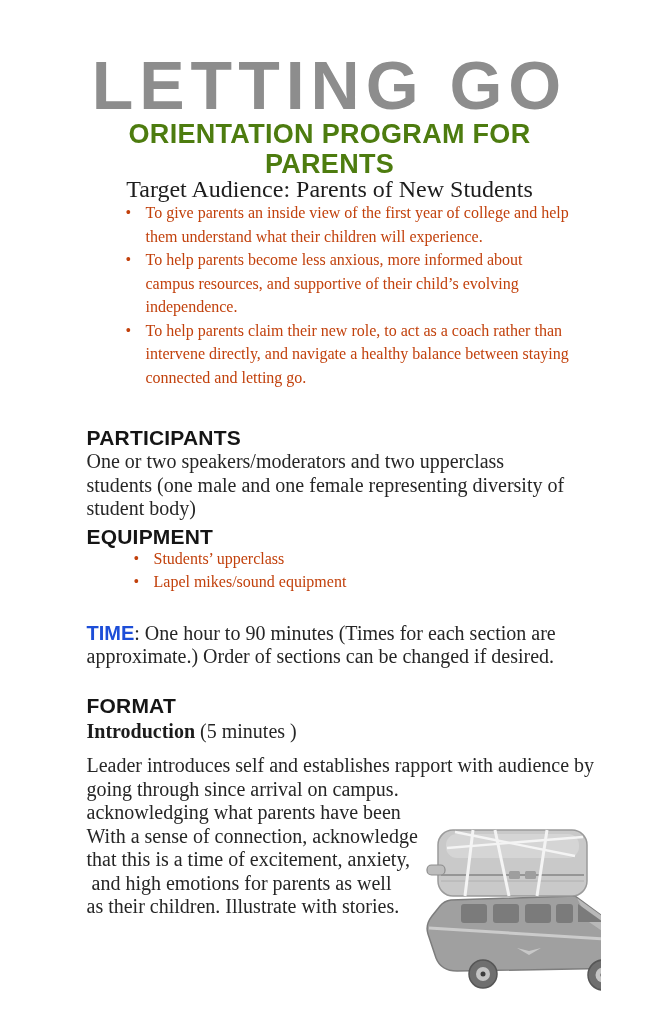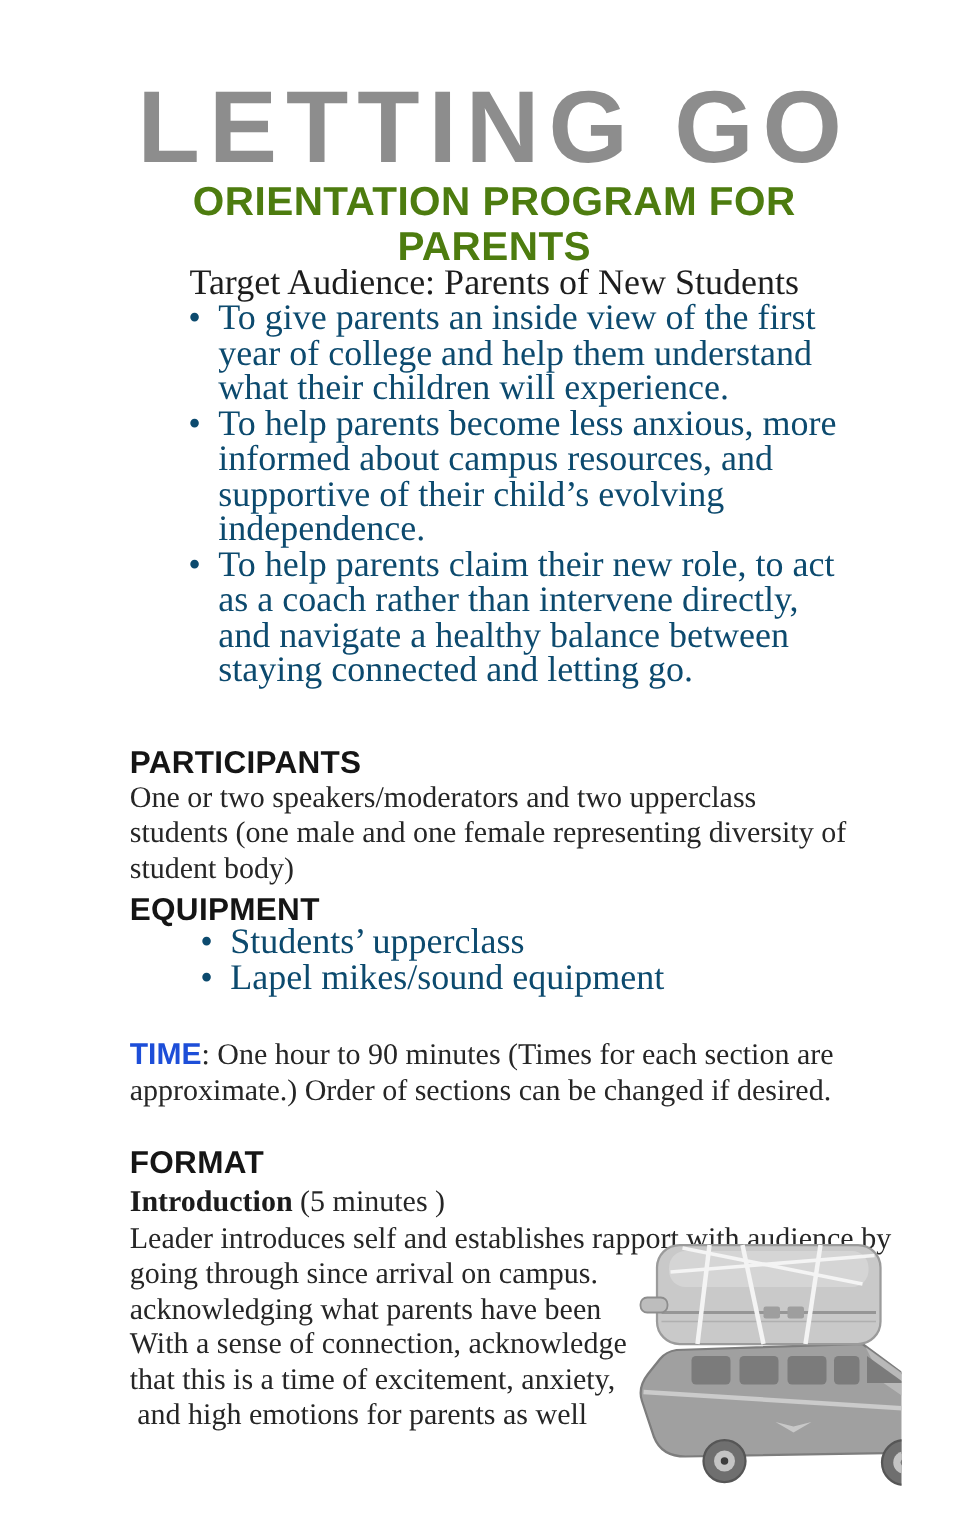--- a/index.html
+++ b/index.html
@@ -30,36 +30,36 @@
     font-family:"Liberation Sans", sans-serif; font-weight:700;
     font-size:21px; line-height:24px; letter-spacing:0.2px; color:#151515;
   }
   .goals-h        { margin-top:24px; }
   .participants-h { margin-top:37px; }
   .equipment-h    { margin-top:4px; }
   .format-h      { margin-top:25px; }
 
   .body-text { font-size:20px; line-height:23.5px; color:#262626; max-width:587px; }
 
-  ul.doc-list { list-style:none; margin-top:-2px; font-size:24px; line-height:23.5px; color:#0c4a6e; }
+  ul.doc-list { list-style:none; margin-top:-2px; font-size:16px; line-height:23.5px; color:#c2410c; }
   ul.doc-list li { position:relative; max-width:587px; }
   .goals-list li { padding-left:59px; }
   .goals-list li::before { content:"\2022"; position:absolute; left:39px; top:0; }
   .equip-list li { padding-left:67px; }
   .equip-list li::before { content:"\2022"; position:absolute; left:47px; top:0; }
 
   .time-para { margin-top:28px; }
   .inline-label {
     font-family:"Liberation Sans", sans-serif; font-weight:700;
     font-size:20px; color:#1d4ed8;
   }
 
   .intro-line { margin-top:2px; font-size:20px; line-height:23.5px; }
   .intro-line .bold-lead { font-weight:700; color:#1b1b1b; }
-  .intro-body { margin-top:1px; }
+  .intro-body { margin-top:11px; }
   .intro-body .ln { display:block; white-space:pre; font-size:20px; line-height:23.5px; }
 
   .car-figure { position:absolute; left:374px; top:828px; width:230px; height:164px; }
   .car-figure svg { display:block; width:100%; height:100%; }
 
   .page-number {
     position:absolute; left:576px; top:976px; width:26px; text-align:center;
     font-family:"DejaVu Serif", serif; font-weight:700;
     font-size:21px; color:#383838;
   }
@@ -104,20 +104,21 @@
     <section>
       <h3 class="sec-h format-h">FORMAT</h3>
       <p class="intro-line"><span class="bold-lead">Introduction</span><span> (5 minutes )</span></p>
       <div class="intro-body">
         <span class="ln">Leader introduces self and establishes rapport with audience by</span>
         <span class="ln">going through since arrival on campus.</span>
         <span class="ln">acknowledging what parents have been</span>
         <span class="ln">With a sense of connection, acknowledge</span>
         <span class="ln">that this is a time of excitement, anxiety,</span>
         <span class="ln"> and high emotions for parents as well</span>
+        <span class="ln">as their children. Illustrate with stories.</span>
       </div>
     </section>
   </div>
 
   <figure class="car-figure">
     <svg viewBox="0 0 230 164" xmlns="http://www.w3.org/2000/svg">
 
       <g>
         <path d="M26 72 L150 68 L184 93 L216 97 Q222 98 222 104 L225 130 Q225 140 213 140 L32 143 Q16 143 11 130 L3 106 Q0 97 7 88 L15 78 Q19 73 26 72 Z" fill="#a0a0a0" stroke="#7d7d7d" stroke-width="1.5"></path>
 

